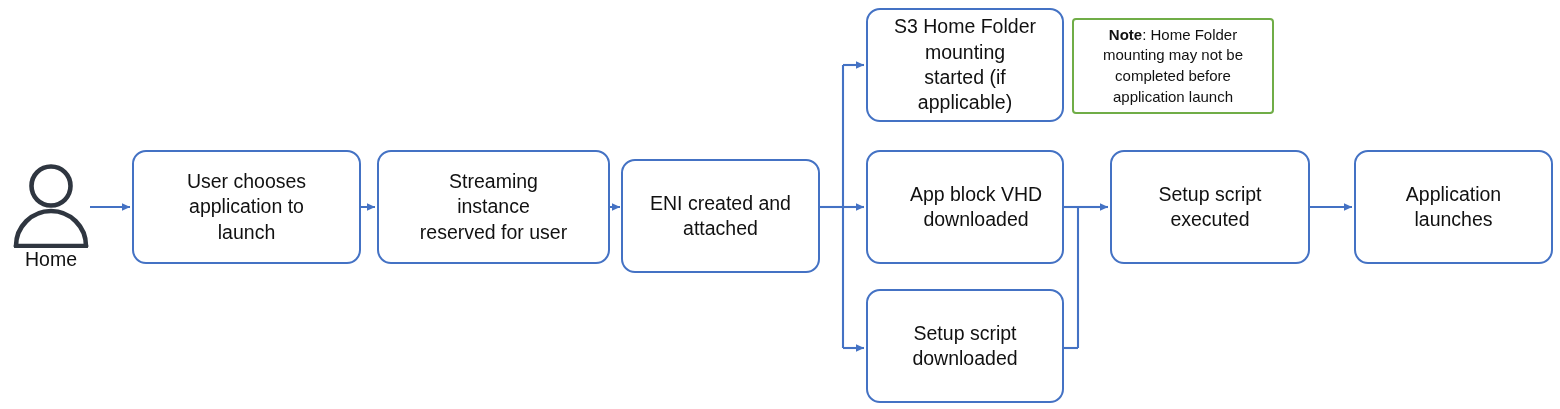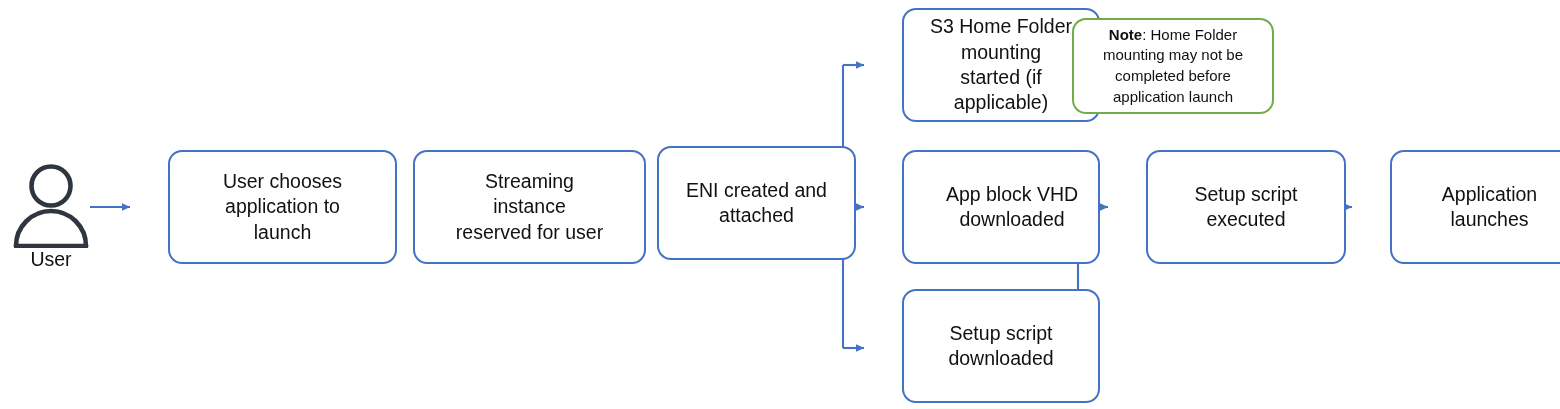--- a/index.html
+++ b/index.html
@@ -32,37 +32,36 @@
     align-items: center;
     justify-content: center;
     text-align: center;
     background: #ffffff;
     border: 2.2px solid #4472C4;
     border-radius: 14px;
     color: #111111;
     font-size: 19.5px;
     line-height: 1.30;
     padding: 4px 10px;
-    margin-left: 36px;
   }
   .node-text {
     display: block;
     width: 100%;
     white-space: pre-line;
   }
   .note {
     position: absolute;
     box-sizing: border-box;
     display: flex;
     align-items: center;
     justify-content: center;
     text-align: center;
     background: #ffffff;
     border: 2.2px solid #70AD47;
-    border-radius: 14px;
+    border-radius: 4px;
     color: #111111;
     font-size: 15px;
     line-height: 1.38;
     padding: 4px 9px;
   }
   .note-text {
     display: block;
     width: 100%;
     white-space: pre-line;
   }
@@ -123,36 +122,36 @@
       <line x1="1310" y1="207" x2="1352" y2="207" marker-end="url(#ah)"></line>
     </g>
   </svg>
 
   <div class="actor">
     <svg class="actor-icon" viewBox="0 0 86 88">
       <circle cx="43" cy="26" r="19.5" fill="none" stroke="#2F3640" stroke-width="4.6"></circle>
       <path d="M8 86 A35 35 0 0 1 78 86" fill="none" stroke="#2F3640" stroke-width="4.6" stroke-linecap="round"></path>
       <line x1="8" y1="86" x2="78" y2="86" stroke="#2F3640" stroke-width="4.6" stroke-linecap="round"></line>
     </svg>
-    <div class="actor-label">User</div>
+    <div class="actor-label">Home</div>
   </div>
 
   <div class="node" style="left:132px; top:150px; width:229px; height:114px;">
     <span class="node-text">User chooses
 application to
 launch</span>
   </div>
 
   <div class="node" style="left:377px; top:150px; width:233px; height:114px;">
     <span class="node-text">Streaming
 instance
 reserved for user</span>
   </div>
 
-  <div class="node" style="left:621px; top:146px; width:199px; height:114px;">
+  <div class="node" style="left:621px; top:159px; width:199px; height:114px;">
     <span class="node-text">ENI created and
 attached</span>
   </div>
 
   <div class="node" style="left:866px; top:8px; width:198px; height:114px;">
     <span class="node-text">S3 Home Folder
 mounting
 started (if
 applicable)</span>
   </div>

